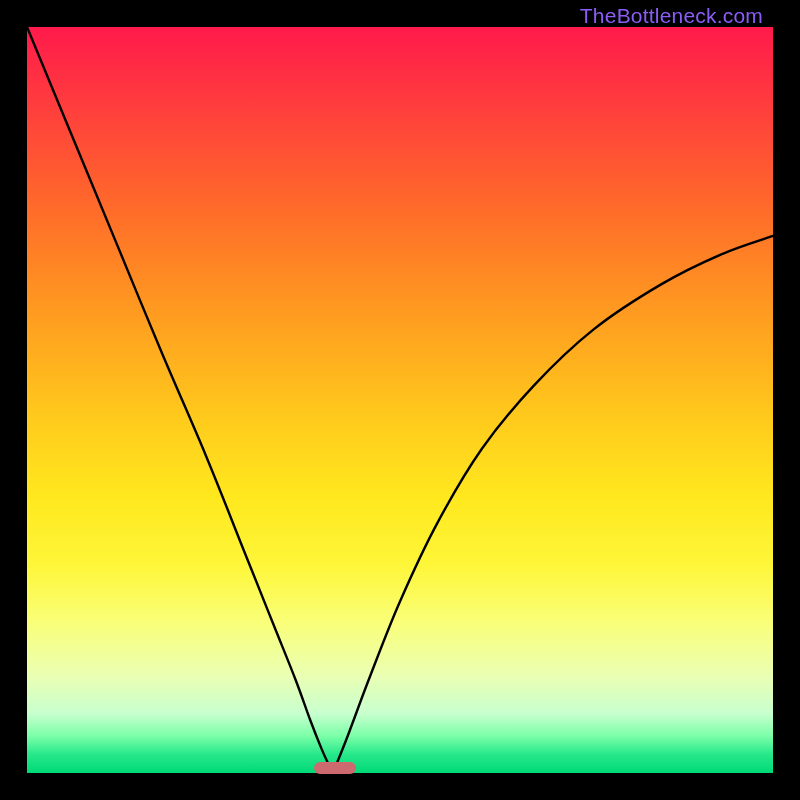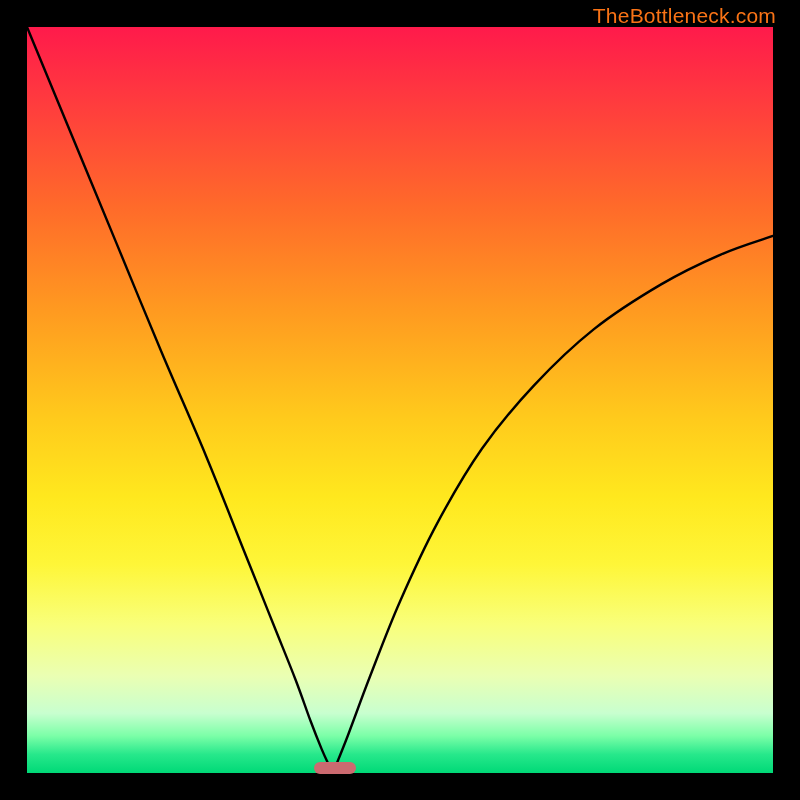--- a/index.html
+++ b/index.html
@@ -28,22 +28,22 @@
       #f9ff7a 80%,
       #eaffb3 87%,
       #c8ffcf 92%,
       #7cffa8 95%,
       #27e88b 97.5%,
       #00d977 100%);
   }
   .watermark {
     position: absolute;
     top: 4px;
-    right: 24px;
-    color: #f97316;
+    right: 37px;
+    color: #8b5cf6;
     font-size: 21px;
     letter-spacing: 0.2px;
     font-weight: 500;
     user-select: none;
   }
   svg.curves {
     position: absolute;
     left: 0;
     top: 0;
     width: 746px;

